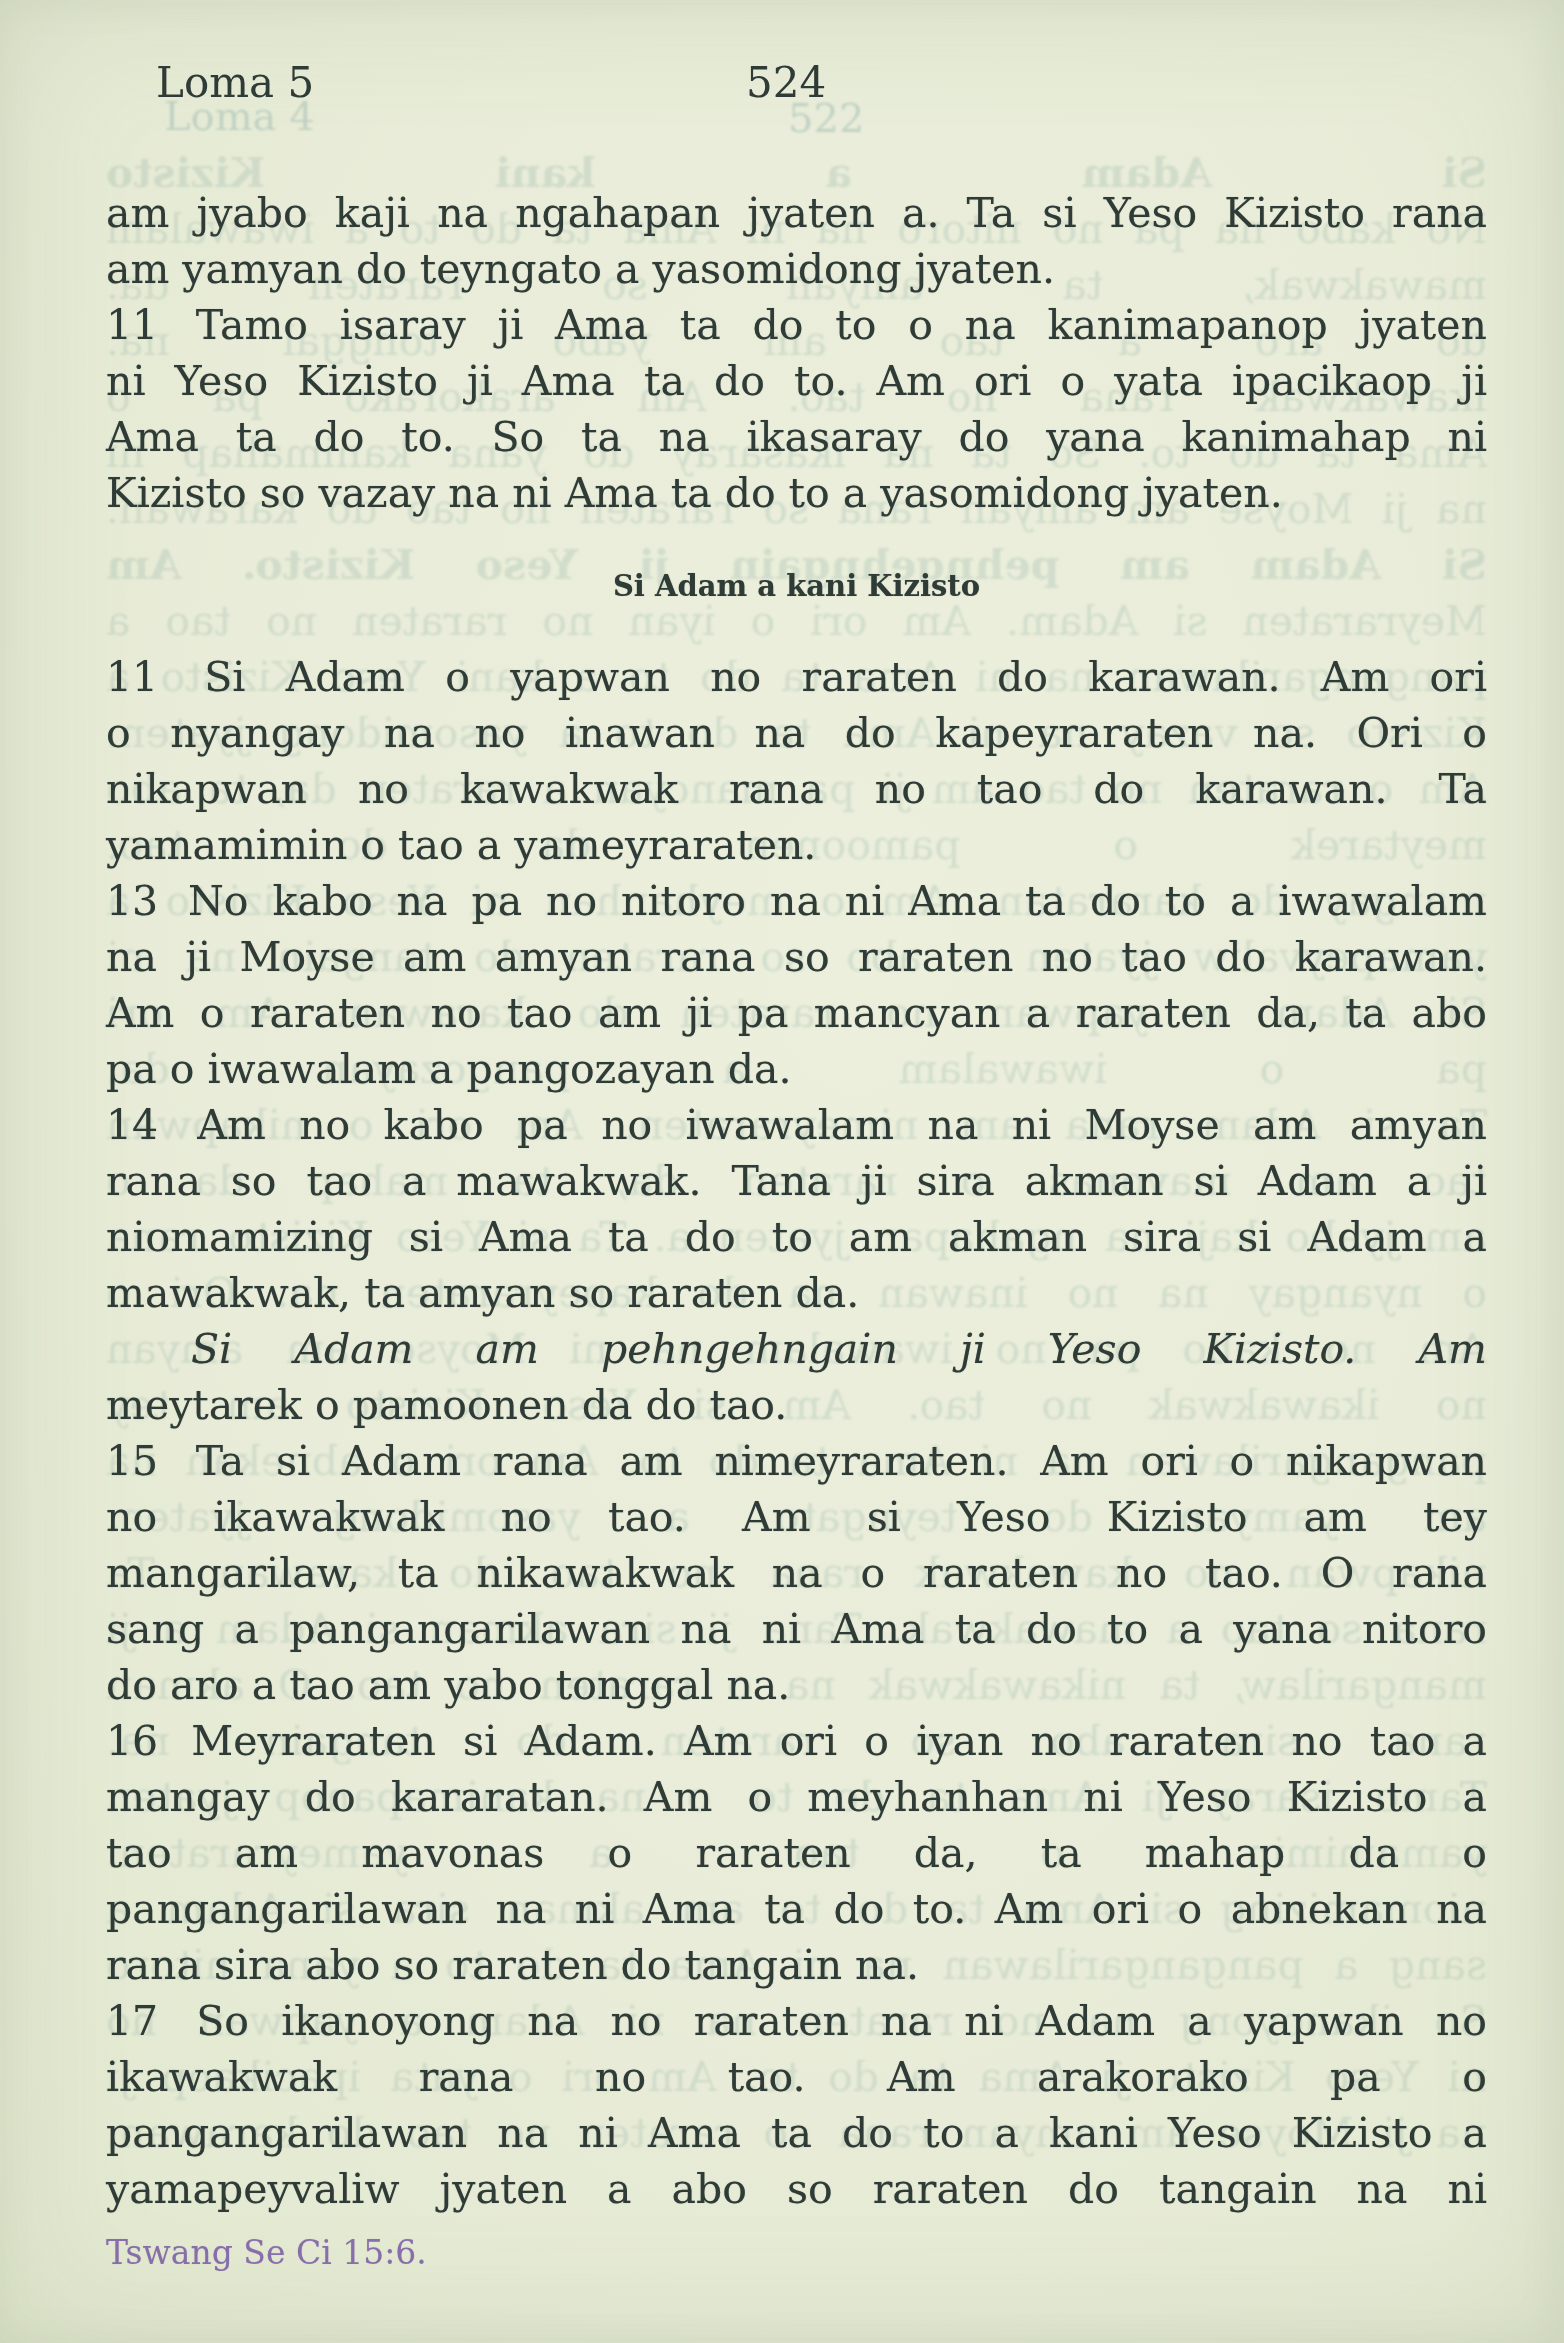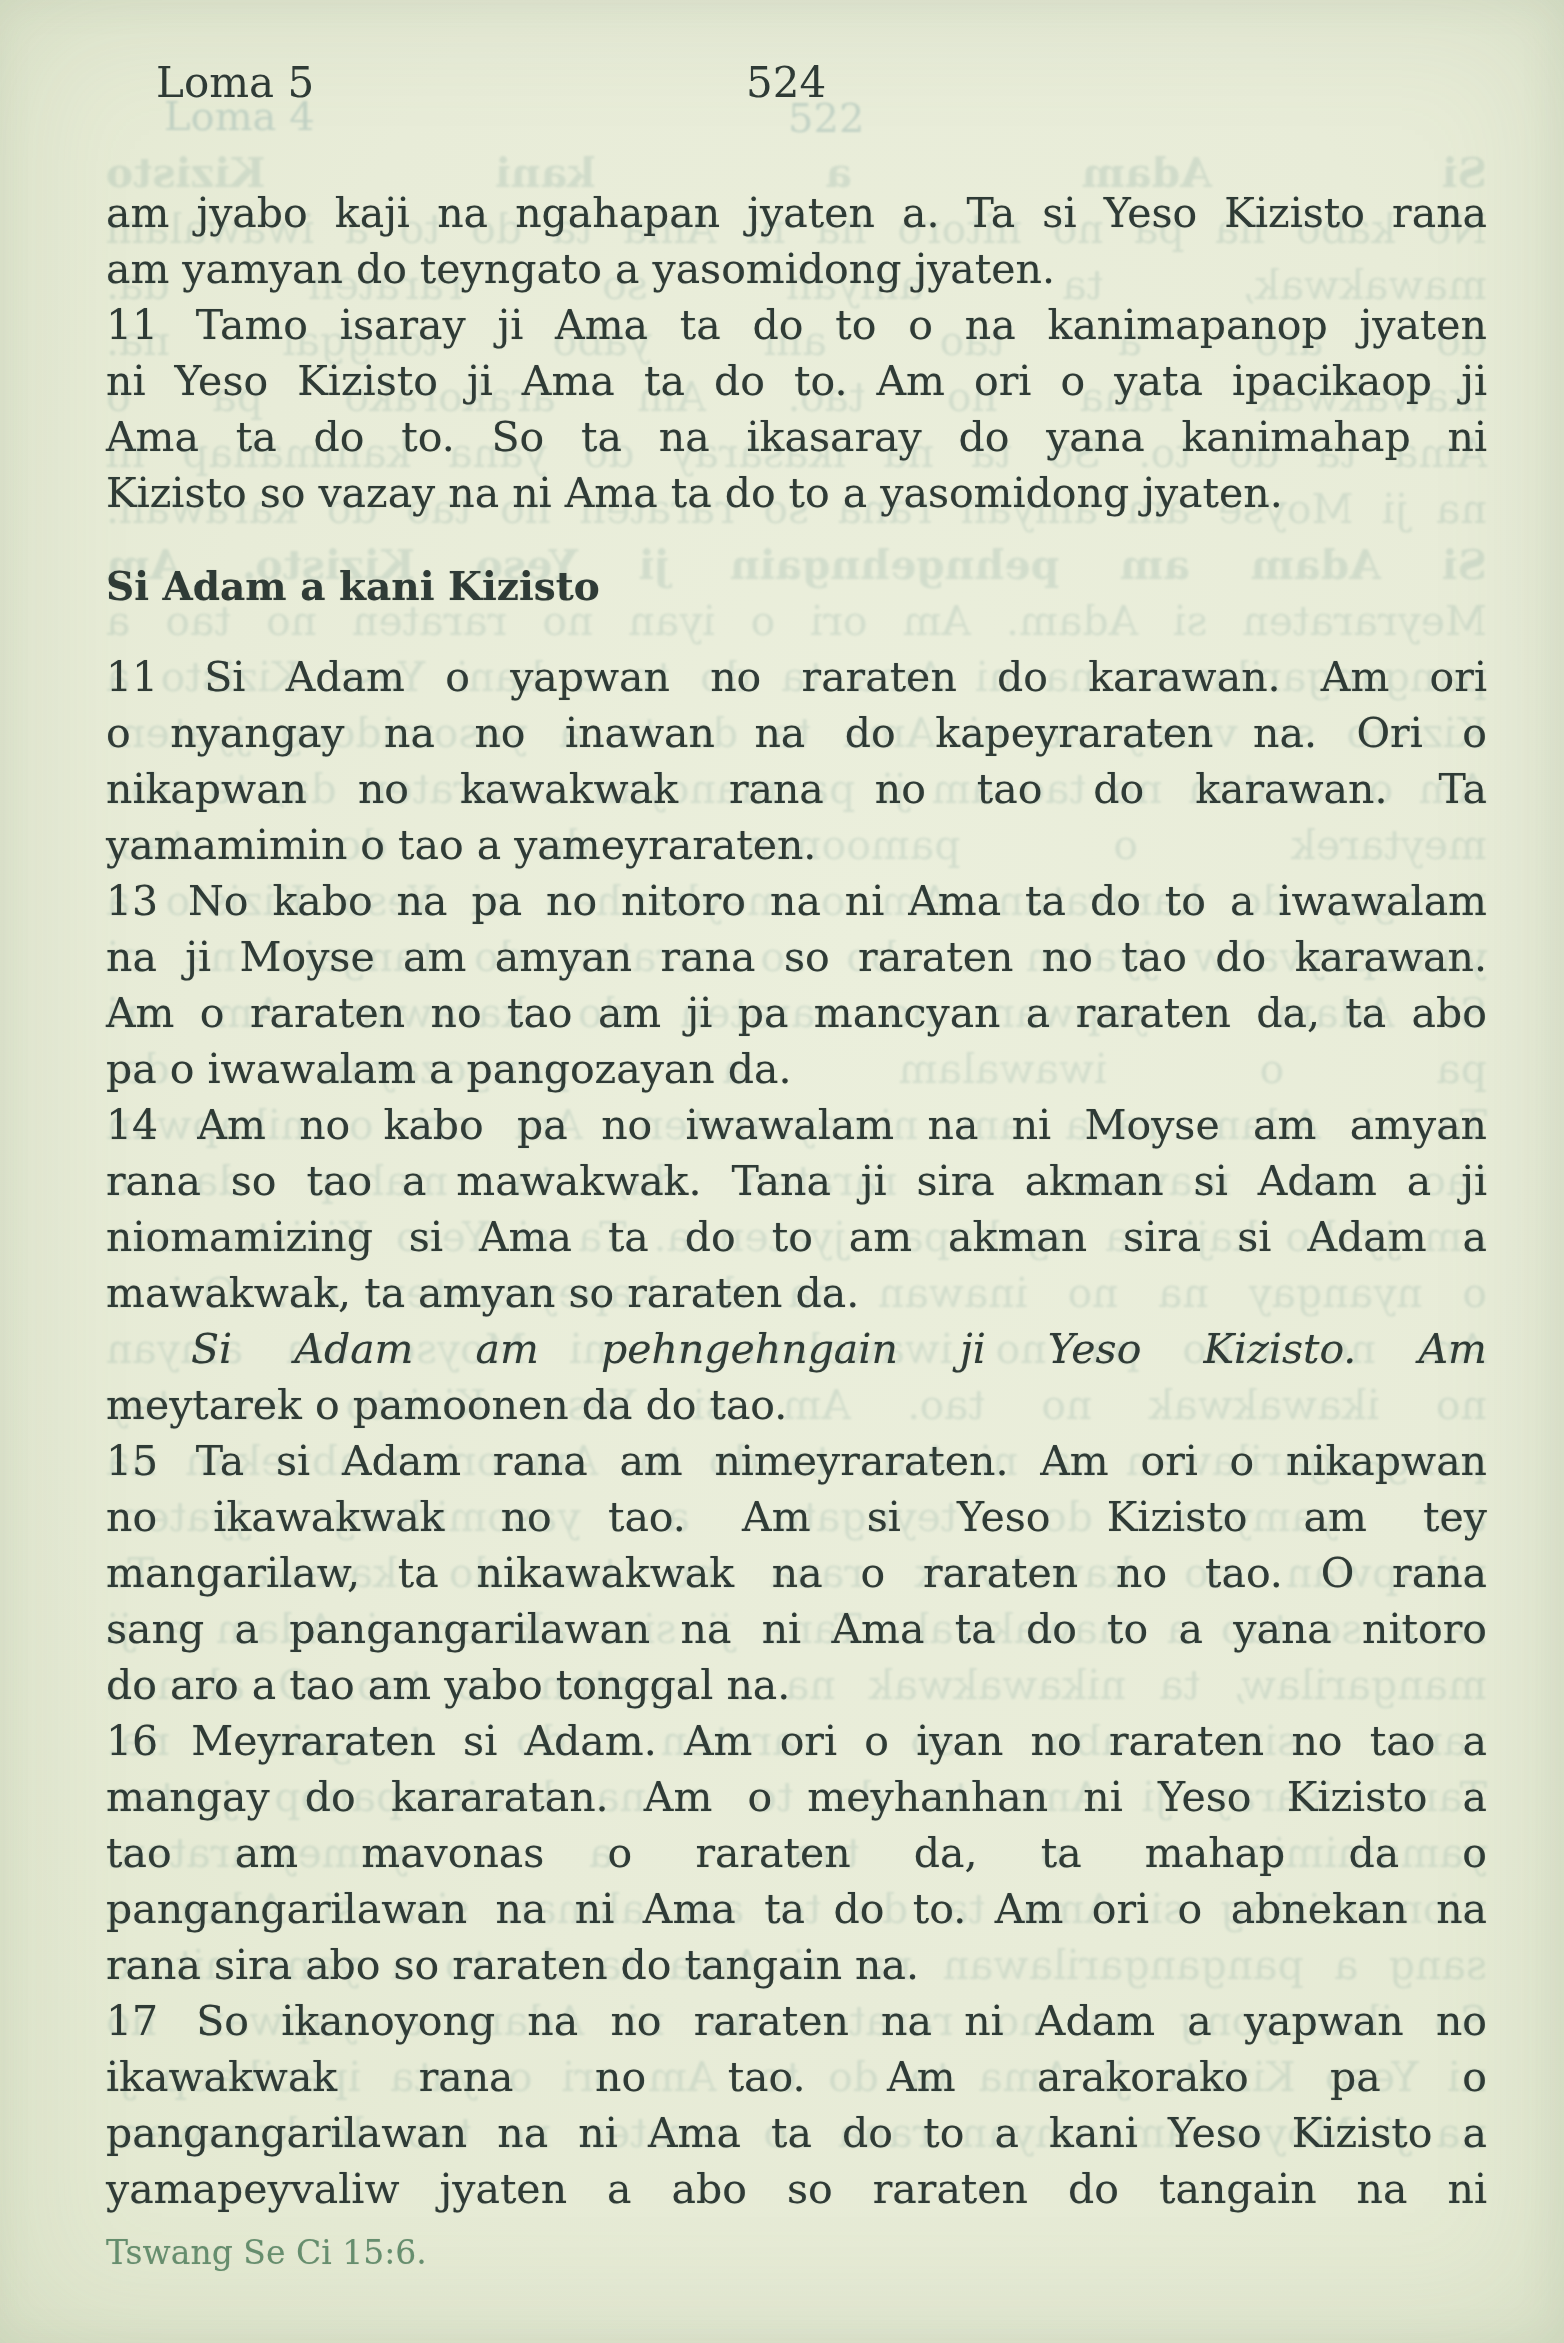--- a/index.html
+++ b/index.html
@@ -31,24 +31,24 @@
     position:absolute;top:185px;left:106px;width:1381px;z-index:2;
     font-size:41px;line-height:56px;
     text-shadow:0 0 1px rgba(47,59,54,.35);
   }
   .line{height:56px;text-align:left;}
   .line.j{text-align:justify;text-align-last:justify;}
   .line.indent{text-indent:85px;font-style:italic;}
   .vnum{font-weight:normal;padding-right:5.8px;}
   .heading{
     height:56px;margin:37px 0 35px 0;
-    font-weight:bold;font-size:39px;
+    text-align:center;font-weight:bold;font-size:29px;
   }
   .footnote-ghost{
-    margin-top:7.7px;font-size:33px;color:#14532d;opacity:.6;filter:blur(0.5px);
+    margin-top:7.7px;font-size:33px;color:#4c1d95;opacity:.6;filter:blur(0.5px);
     text-align:left;
   }
 
   
   .ghostlayer{
     position:absolute;top:145px;left:106px;width:1381px;z-index:1;
     transform:scaleX(-1);
     opacity:.15;color:#4e807c;filter:blur(1.1px);
     font-size:41px;line-height:56px;pointer-events:none;
   }

